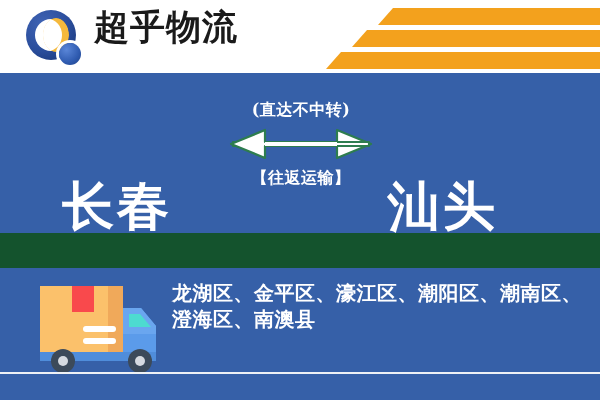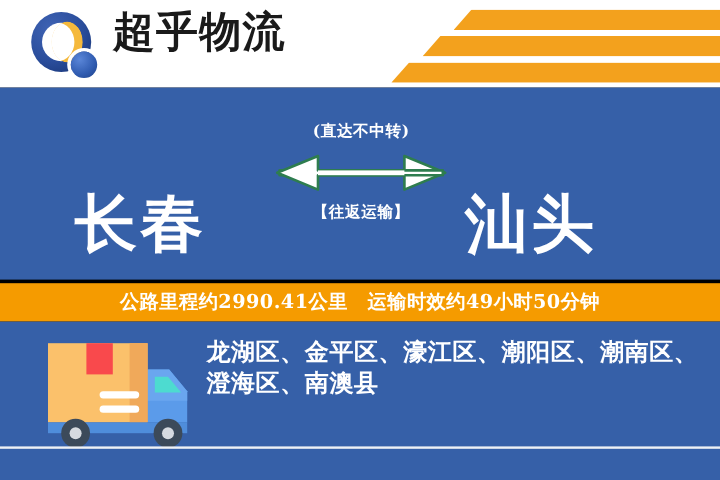--- a/index.html
+++ b/index.html
@@ -8,21 +8,21 @@
     background: #ffffff;
   }
   body {
     font-family: "Liberation Sans", "DejaVu Sans", sans-serif;
   }
   .banner {
     position: relative;
     width: 600px;
     height: 400px;
     overflow: hidden;
-    background: #000000;
+    background: #14532d;
   }
 
   
   .header {
     position: absolute;
     left: 0; top: 0;
     width: 600px;
     height: 73px;
     background: #ffffff;
     overflow: hidden;
@@ -118,43 +118,43 @@
   .route {
     position: absolute;
     left: 0;
     top: 73px;
     width: 600px;
     height: 160px;
     background: #3660a8;
   }
   .city {
     position: absolute;
-    top: 114px;
+    top: 134px;
     transform: translateY(-50%);
-    font-family: Liberation Sans, sans-serif;
+    font-family: Liberation Serif, serif;
     font-size: 52px;
     font-weight: bold;
     color: #ffffff;
     letter-spacing: 3px;
     line-height: 58px;
     white-space: nowrap;
   }
   .city.origin { left: 62px; }
   .city.dest   { left: 388px; }
 
   .mid {
     position: absolute;
     left: 222px;
     top: 28px;
     width: 158px;
     text-align: center;
   }
   .mid-top, .mid-bottom {
     font-family: "DejaVu Serif", "Liberation Serif", serif;
-    font-size: 13px;
+    font-size: 16px;
     font-weight: bold;
     color: #ffffff;
     line-height: 18px;
     letter-spacing: 0.5px;
     white-space: nowrap;
   }
   .arrow-wrap {
     position: relative;
     width: 152px;
     height: 44px;
@@ -263,23 +263,20 @@
           <rect x="40" y="20" width="72" height="4" fill="#ffffff"></rect>
         </svg>
       </div>
 
       <div class="mid-bottom">【往返运输】</div>
     </div>
 
     <div class="city dest">汕头</div>
   </div>
 
-  <div class="info-bar">
-    <div class="info-text">公路里程约2990.41公里　运输时效约49小时50分钟</div>
-  </div>
 
   <div class="coverage">
 
     <div class="truck">
       <svg width="140" height="100" viewBox="0 0 140 100" xmlns="http://www.w3.org/2000/svg">
 
         <path d="M95 32 h18 l15 18 v26 h-33 z" fill="#5b9bea"></path>
         <path d="M95 32 h18 l15 18 v8 h-33 z" fill="#6aa6ef"></path>
 
         <path d="M101 38 h11 l11 13 h-22 z" fill="#4ddbd0"></path>

